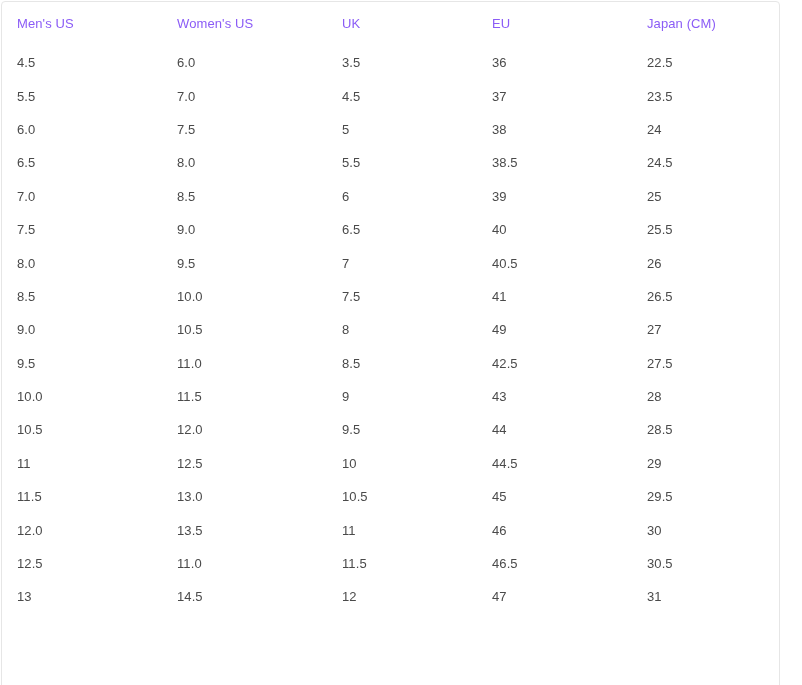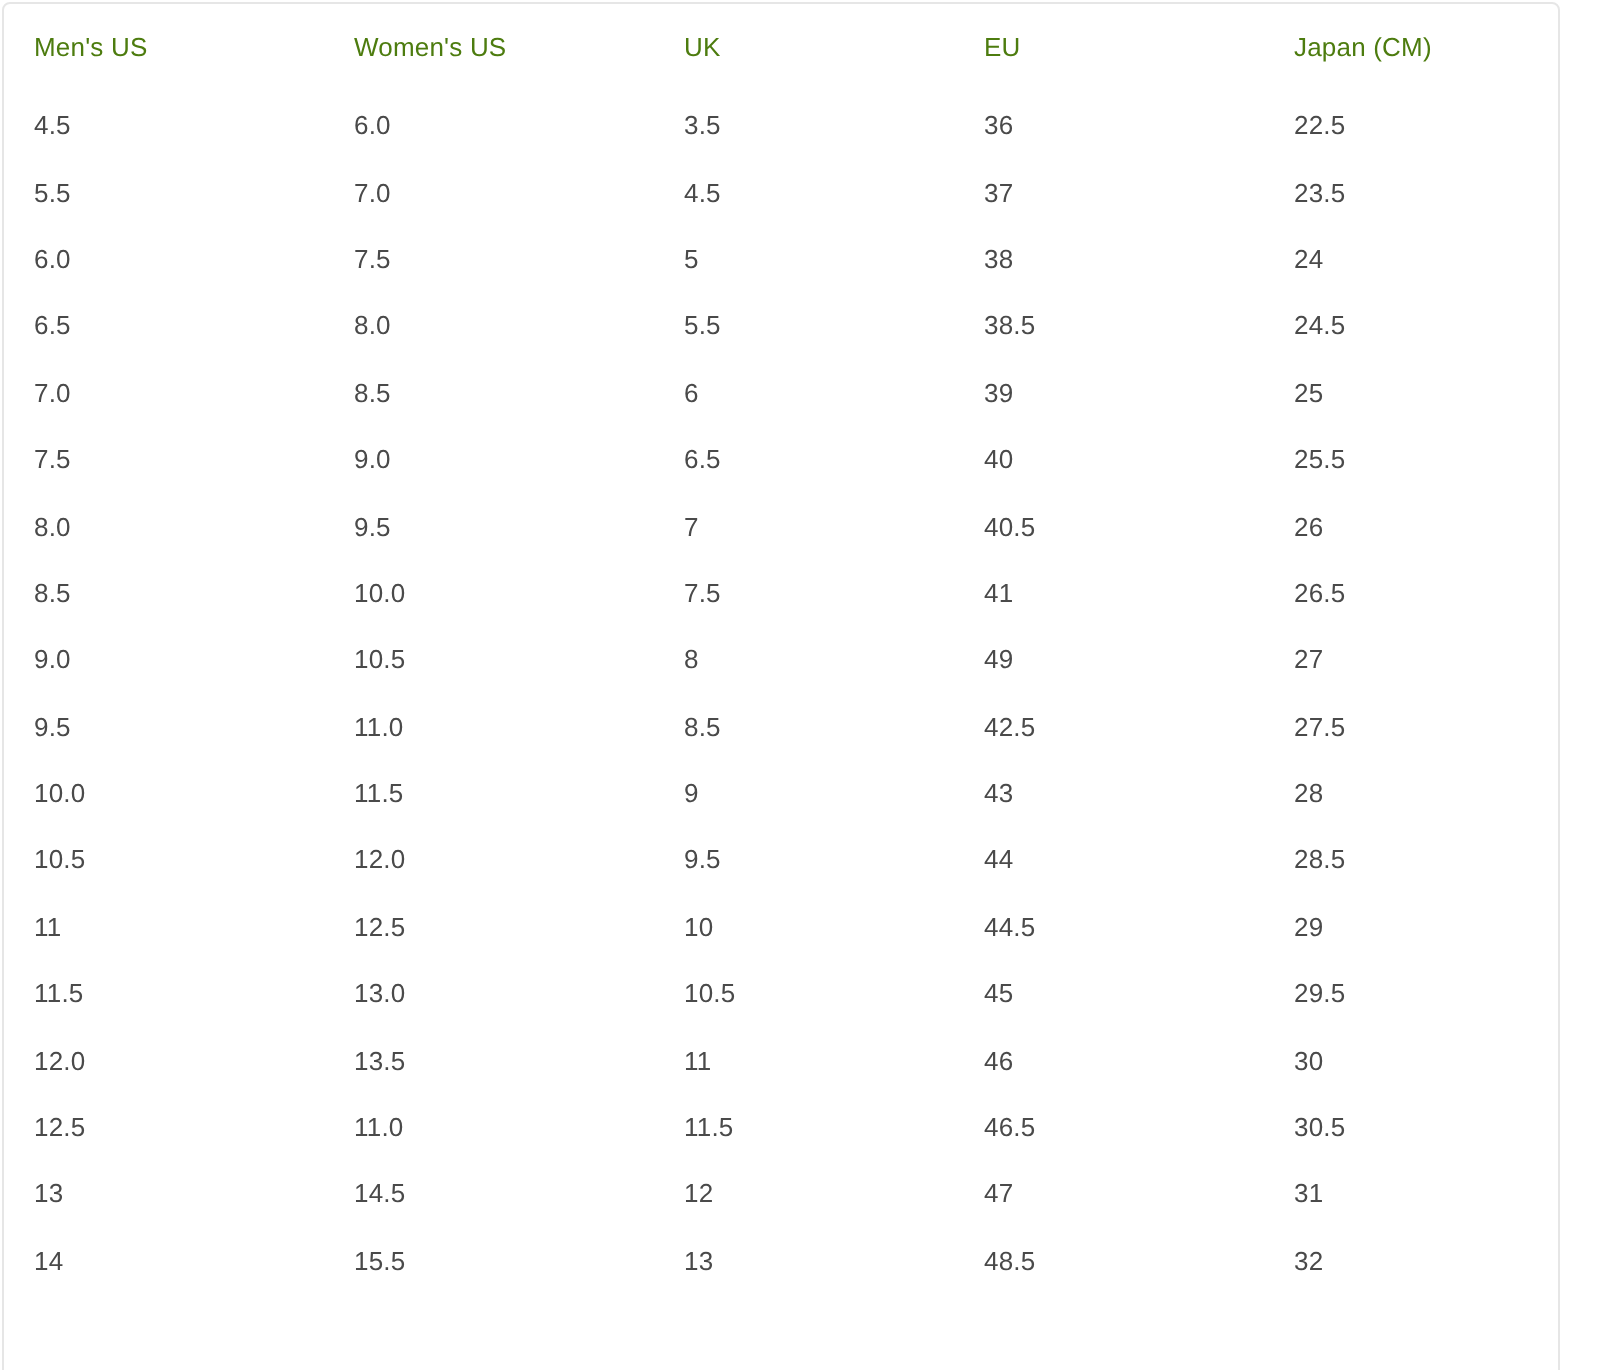--- a/index.html
+++ b/index.html
@@ -46,21 +46,21 @@
     vertical-align: middle;
     border: none;
     padding: 0 0 0 15px;
     font-weight: normal;
     white-space: nowrap;
   }
 
   table.size-table thead th {
     height: 43px;
     font-size: 13px;
-    color: #4d7c0f;
+    color: #8b5cf6;
     letter-spacing: 0.1px;
   }
 
   table.size-table tbody td {
     height: 33.4px;
     font-size: 13px;
     color: #4a4a4a;
     letter-spacing: 0.1px;
   }
 
@@ -203,23 +203,16 @@
           <td>46.5</td>
           <td>30.5</td>
         </tr>
         <tr>
           <td>13</td>
           <td>14.5</td>
           <td>12</td>
           <td>47</td>
           <td>31</td>
         </tr>
-        <tr>
-          <td>14</td>
-          <td>15.5</td>
-          <td>13</td>
-          <td>48.5</td>
-          <td>32</td>
-        </tr>
       </tbody>
   </table>
 
 </div>
 
 </body></html>

